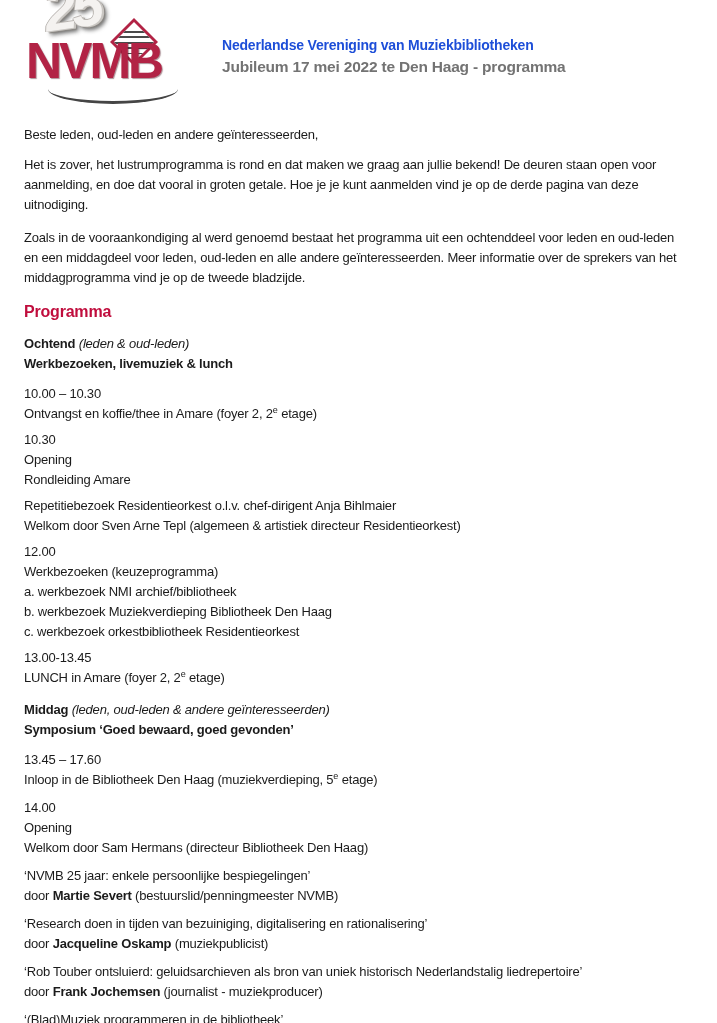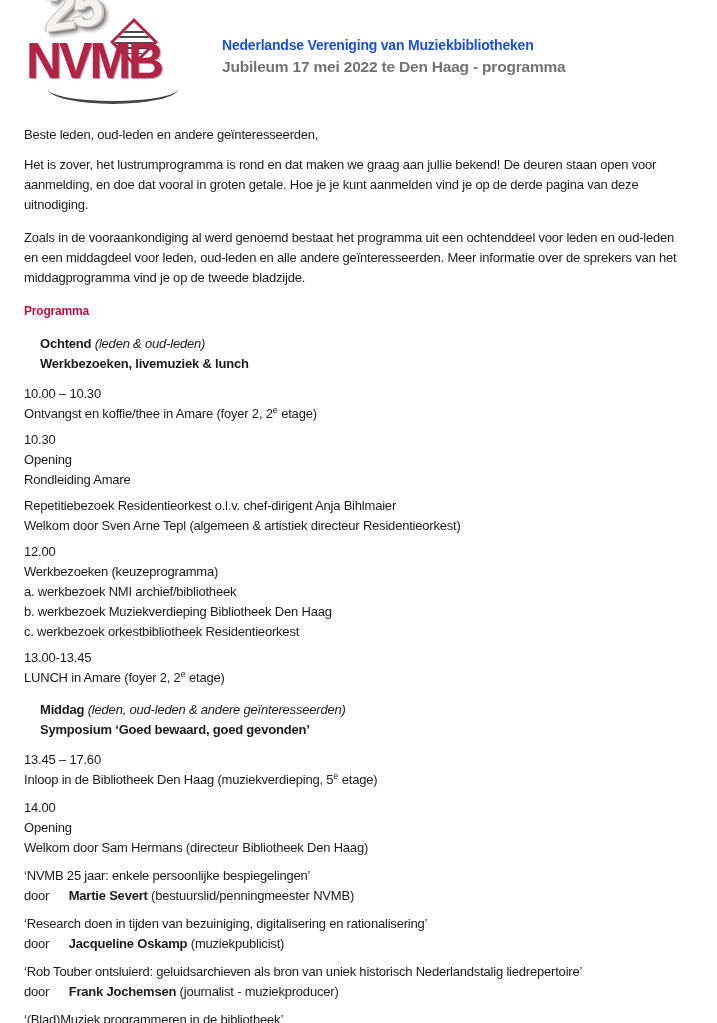--- a/index.html
+++ b/index.html
@@ -40,26 +40,26 @@
 
   .titles { padding-top: 26px; }
   .title-main { font-size: 14px; font-weight: bold; letter-spacing: -0.2px; line-height: 22px; color: #1d4ed8; }
   .title-sub  { font-size: 15.5px; font-weight: bold; letter-spacing: -0.2px; line-height: 22px; color: #737373; }
 
   
   .salutation { margin-top: 11px; }
   .para { margin-top: 10px; white-space: pre-line; }
   .para + .para { margin-top: 13px; }
 
-  .programma-heading { margin-top: 13px; font-size: 12px; line-height: 21px;
+  .programma-heading { margin-top: 13px; font-size: 16px; line-height: 21px;
     font-weight: bold; color: #c00d3d; letter-spacing: -0.2px; }
 
   .section-head { margin-top: 12px; }
   .section-head .row { line-height: 20px; }
-  .b { font-weight: bold; margin-left: 16px; }
+  .b { font-weight: bold; }
   .i { font-style: italic; }
 
   
   .schedule { margin-top: 10px; }
   .entry { display: flex; margin-bottom: 6px; flex-direction: column; }
   #schedule2 .entry { margin-bottom: 8px; }
   .entry.gap-after { margin-bottom: 12px; }
   .time { width: 91px; flex-shrink: 0; white-space: pre; }
   .lines { flex: 1 1 auto; }
   .line { white-space: pre; }

